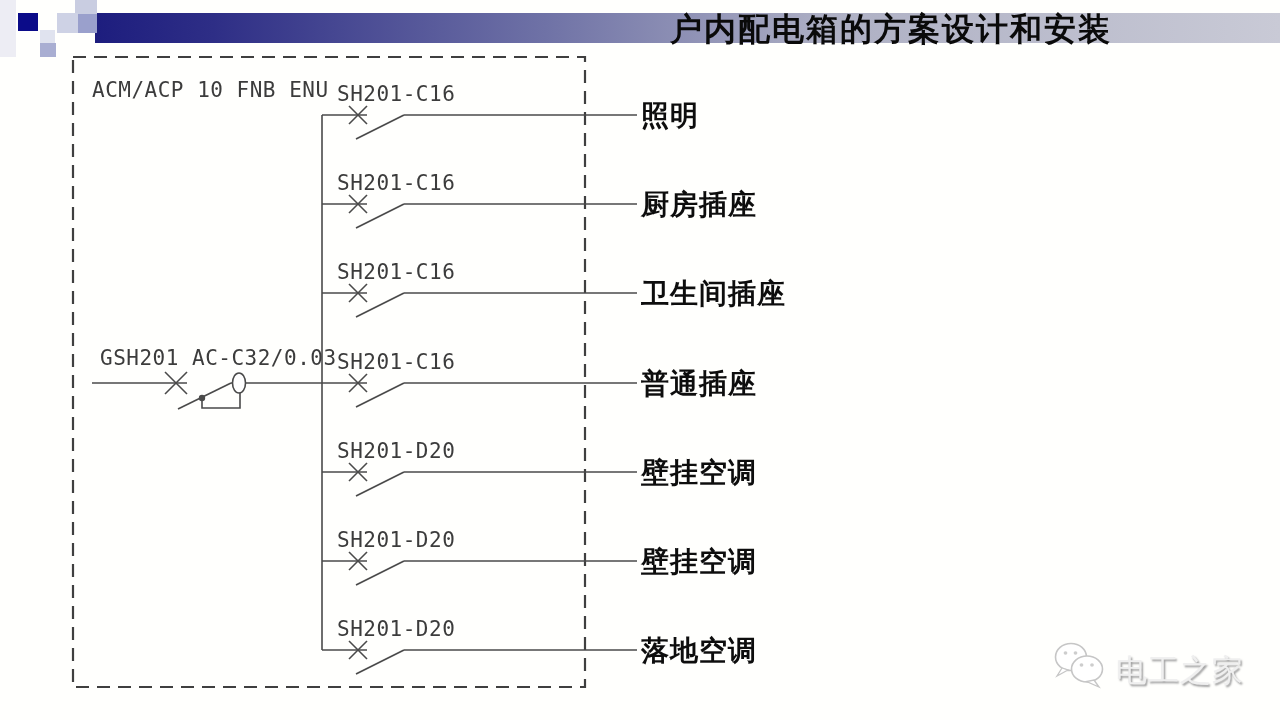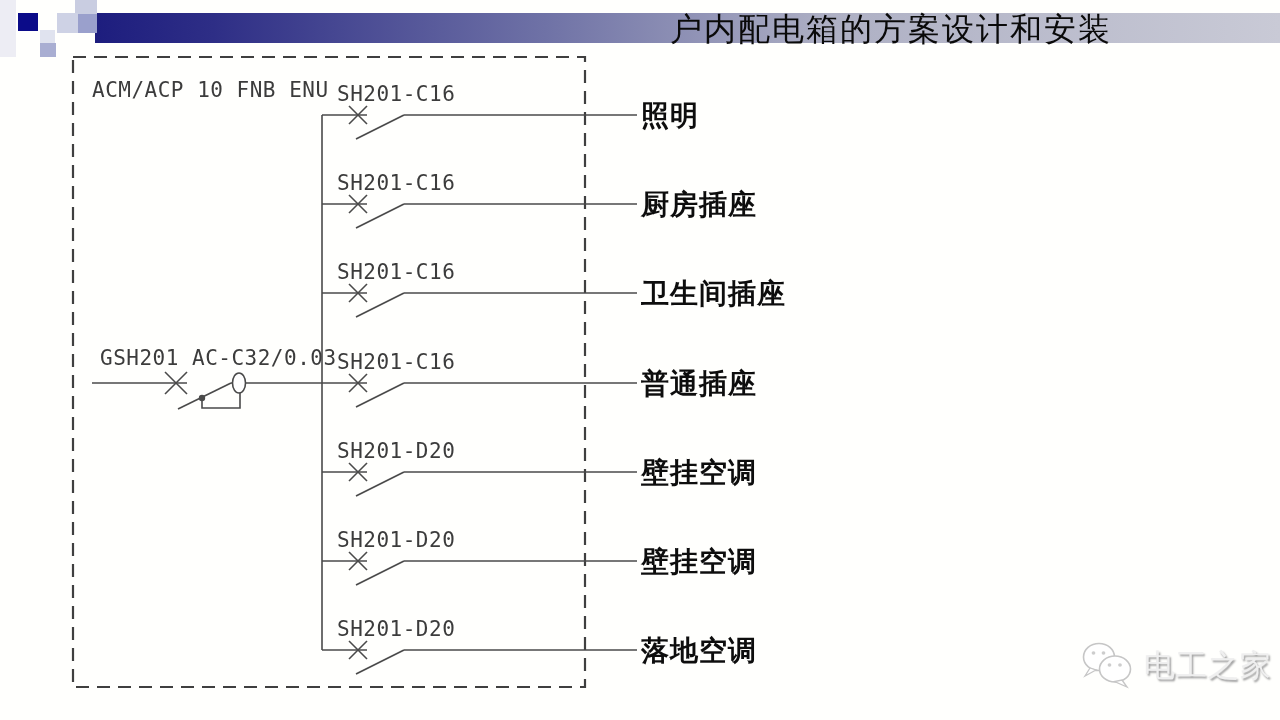--- a/index.html
+++ b/index.html
@@ -10,30 +10,30 @@
   .sq{position:absolute;}
   .sq-a{left:75px;top:0;width:22px;height:15px;background:#c9cde1;}
   .sq-b{left:57px;top:13px;width:21px;height:20px;background:#ced2e5;}
   .sq-c{left:78px;top:14px;width:19px;height:19px;background:#9aa0cc;}
   .sq-d{left:18px;top:13px;width:20px;height:18px;background:var(--squareNavy,#0b0b89);}
   .sq-e{left:40px;top:30px;width:15px;height:13px;background:#e0e3ef;}
   .sq-f{left:40px;top:43px;width:16px;height:14px;background:#a9aed2;}
   .header-bar{position:absolute;left:95px;top:13px;width:1185px;height:30px;
       background:linear-gradient(to right,var(--bar1,#1d1d7e),var(--bar2,#2e2e86) 10%,
                  var(--bar3,#6f72a6) 38%,var(--bar4,#aeb0c4) 62%,var(--bar5,#c9cad6));}
-  .slide-title{position:absolute;left:670px;top:12px;font-size:32px;font-weight:normal;
+  .slide-title{position:absolute;left:670px;top:12px;font-size:32px;font-weight:bold;
       letter-spacing:2px;color:#0a0a0a;white-space:nowrap;line-height:34px;}
   
   .cad-label{font-family:"DejaVu Sans Mono","Liberation Mono",monospace;font-size:21px;
       fill:var(--cadColor,#3c3c3c);letter-spacing:0.5px;}
   .load-label{font-family:"Liberation Sans",sans-serif;font-size:28px;font-weight:700;
       fill:var(--loadColor,#0d0d0d);letter-spacing:1px;}
   .circuit{position:absolute;left:0;top:0;}
   
-  .watermark{position:absolute;left:1080px;top:640px;display:flex;align-items:center;gap:6px;}
+  .watermark{position:absolute;left:1052px;top:640px;display:flex;align-items:flex-end;gap:6px;}
   .wm-text{font-size:31px;letter-spacing:1px;color:#efefef;white-space:nowrap;
       text-shadow:1.5px 1.5px 2px #9d9d9d,-0.5px -0.5px 1px #f5f5f5;}
 </style>
 </head>
 <body>
 
 <div class="slide">
 
   <div class="left-strip"></div>
   <div class="header-bar"></div>

